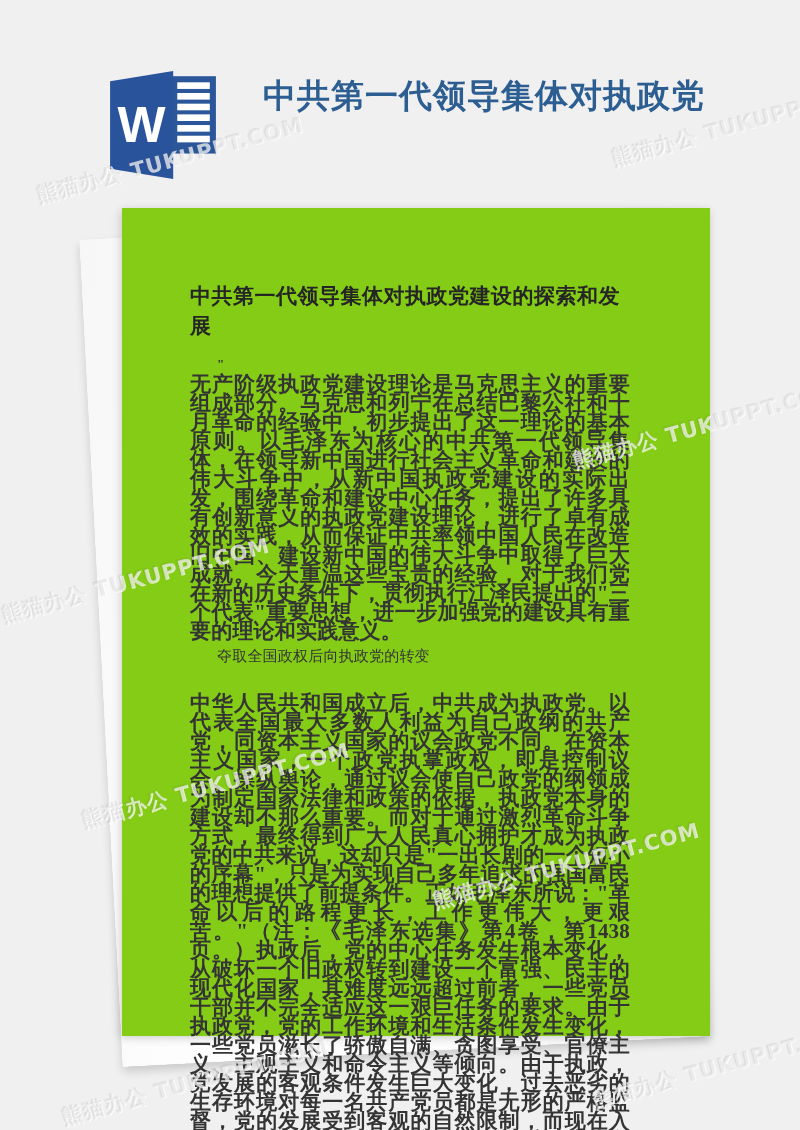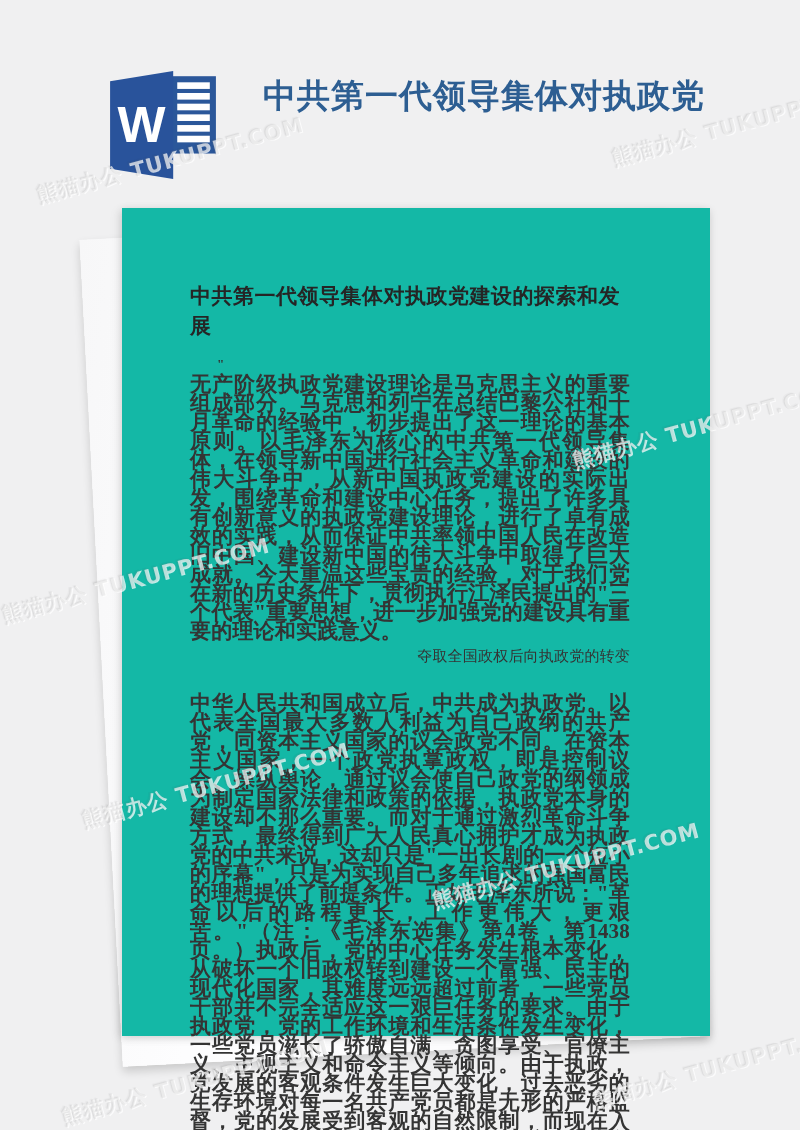--- a/index.html
+++ b/index.html
@@ -11,21 +11,21 @@
   
   .word-icon{ position:absolute; left:110px; top:64px; width:106px; height:116px; }
   .header-title{
     position:absolute; left:263px; top:70px;
     font-size:33px; font-weight:bold; color:#2d5e92;
     line-height:52px; letter-spacing:1px; white-space:nowrap;
   }
   
   .sheet{
     position:absolute; left:122px; top:208px; width:588px; height:828px;
-    background:#14b8a6;
+    background:#84cc16;
   }
   .sheet-behind{
     background:linear-gradient(100deg,#f7f7f8 0%,#fdfdfe 28%,#fbfbfc 100%);
     transform-origin:100% 100%;
     transform:rotate(-3deg);
     box-shadow:0 5px 10px rgba(0,0,0,0.16);
   }
   .sheet-main{
     box-shadow:0 2px 8px rgba(0,0,0,0.13), -4px 2px 10px rgba(0,0,0,0.06);
     box-sizing:border-box; padding:0 80px 0 68px;
@@ -38,21 +38,21 @@
   .quote-line{
     margin:16px 0 0; padding-left:27px; height:14px; line-height:14px;
     font-size:13px; font-weight:bold; color:#333;
   }
   .body-par{
     margin:4px 0 0; font-size:21px; line-height:19px; color:#343434;
     text-align:justify; text-justify:inter-ideograph; letter-spacing:0.2px;font-weight:bold;
   }
   .section-heading{
     margin:6px 0 28px; padding-left:27px; font-size:15px; line-height:19px;
-    color:#343434; letter-spacing:0.2px;text-align:right;
+    color:#343434; letter-spacing:0.2px;
   }
   .flush{ margin-top:0; }
   
   .wm{
     position:absolute; z-index:6; white-space:nowrap;
     font-family:"DejaVu Sans","Liberation Sans",sans-serif;
     font-size:21px; font-weight:bold; letter-spacing:1px;
     color:rgba(140,140,140,0.13);
     text-shadow:1px 1px 0 rgba(255,255,255,0.75), -1px -1px 1px rgba(0,0,0,0.03);
     transform:translate(-50%,-50%) rotate(-15deg);

